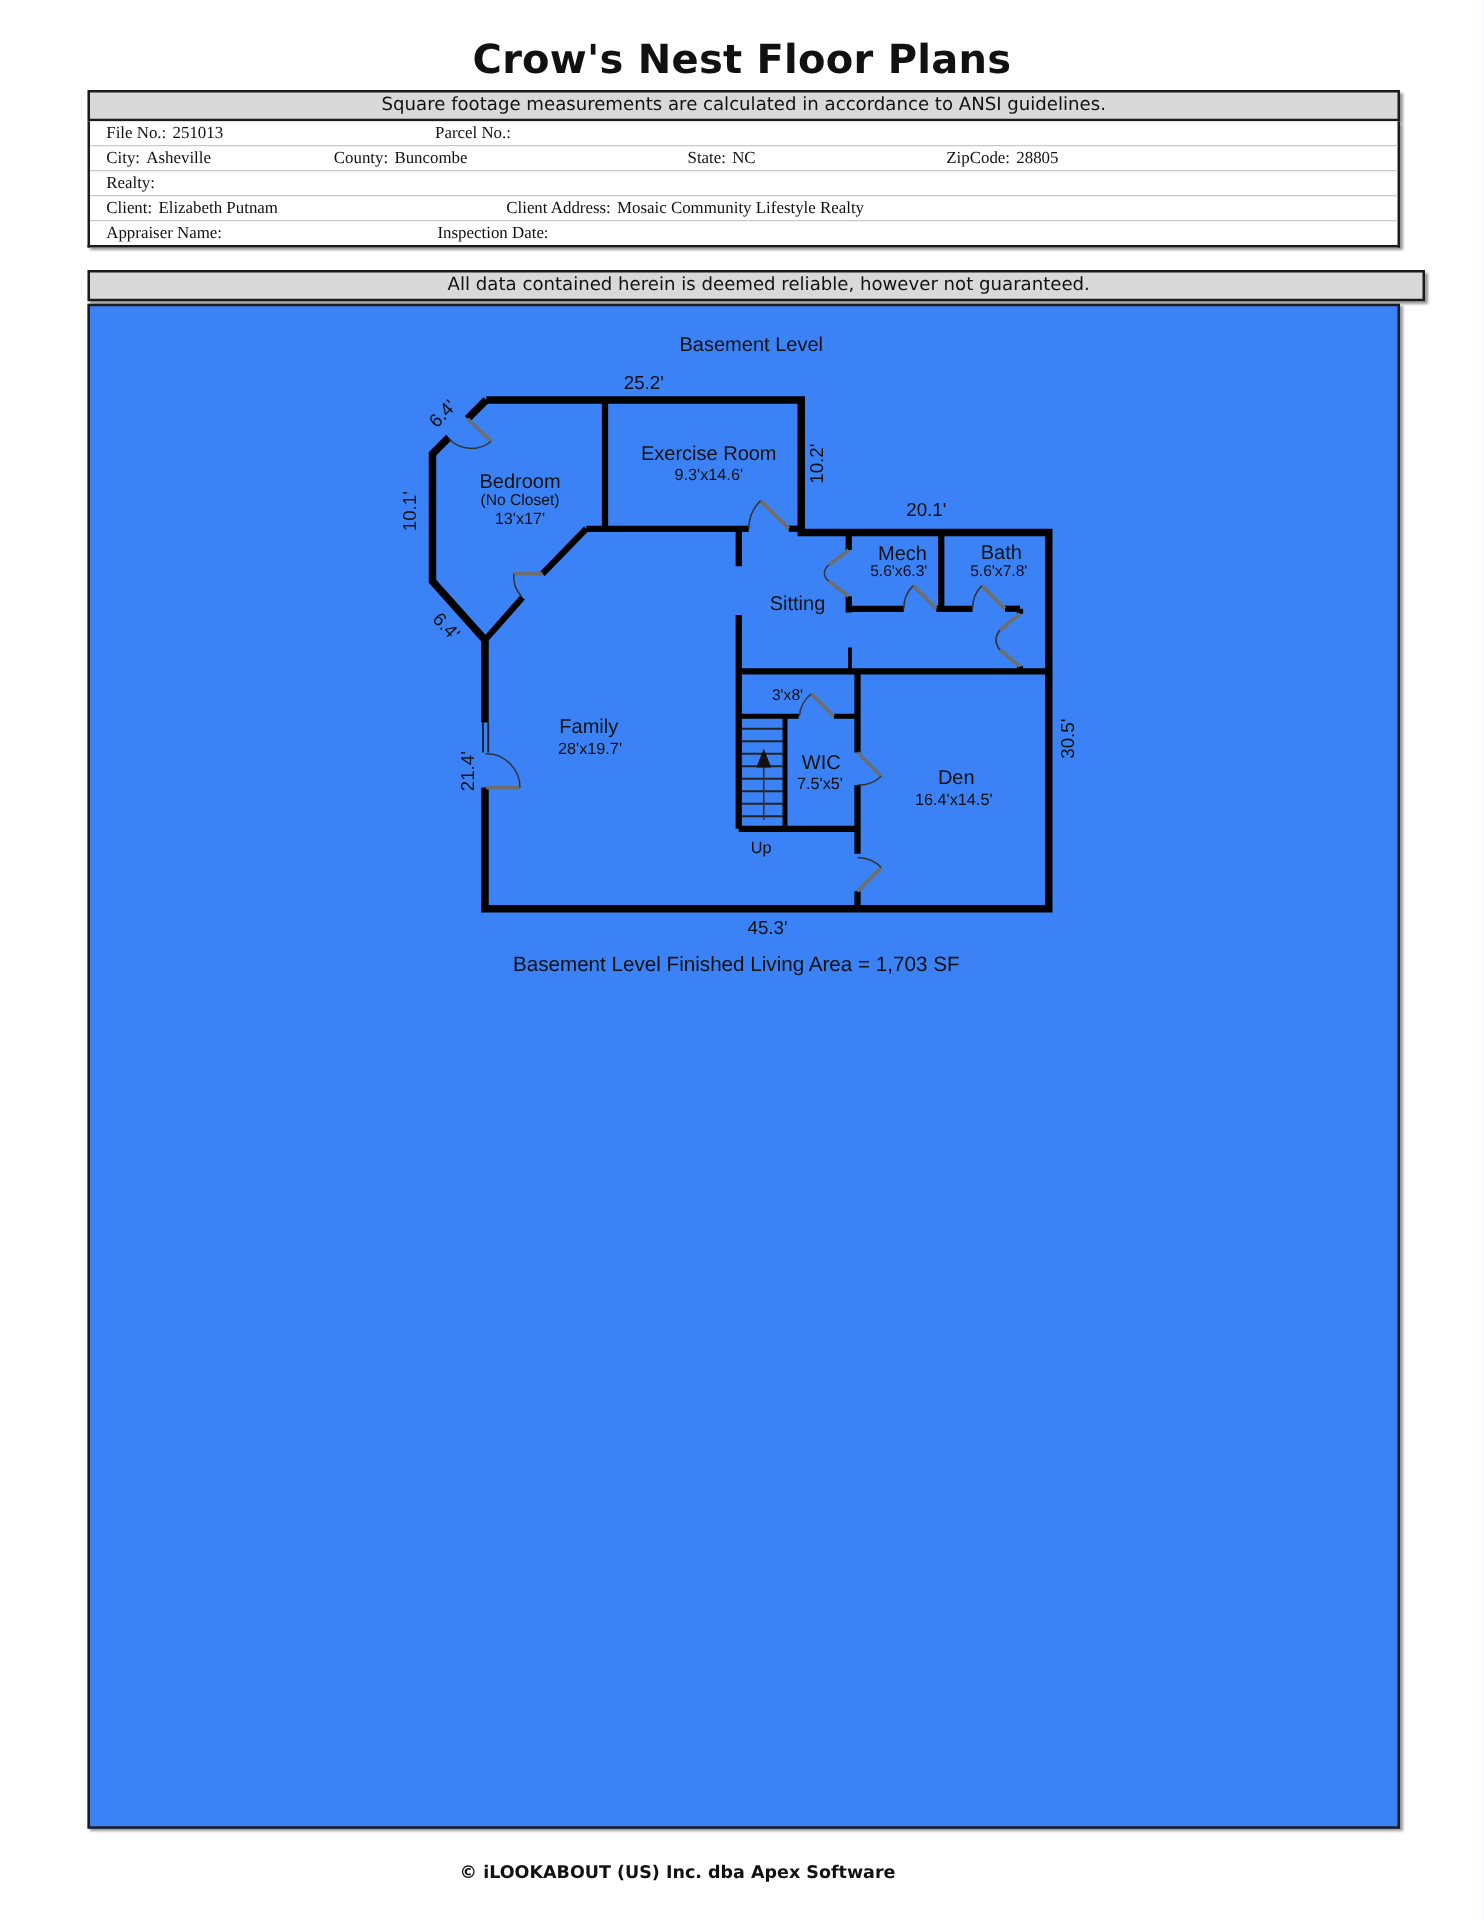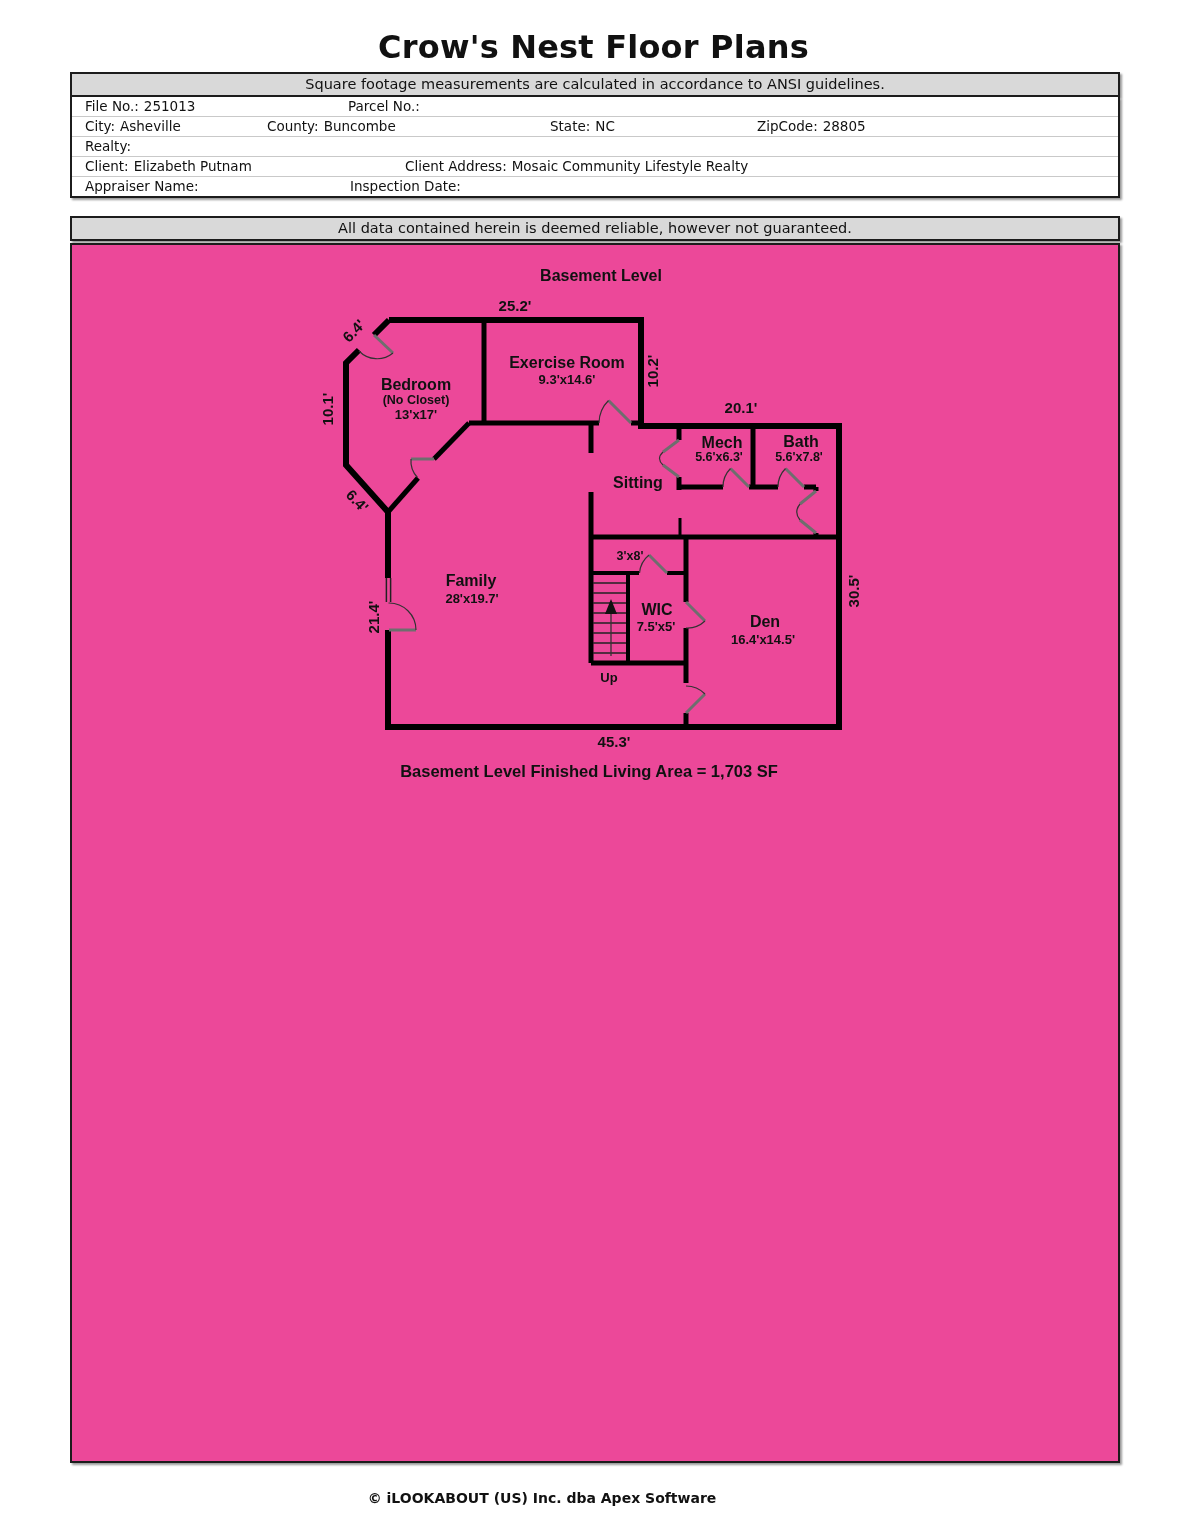--- a/index.html
+++ b/index.html
@@ -1,26 +1,26 @@
 <!DOCTYPE html>
 <html><head>
 <meta charset="utf-8">
 <style>
   html,body{margin:0;padding:0;background:#fff;}
   body{width:1187px;height:1536px;position:relative;font-family:"DejaVu Sans","Liberation Sans",sans-serif;color:#111;}
   .page-title{position:absolute;top:28px;left:0;width:1187px;text-align:center;font-size:32px;font-weight:bold;letter-spacing:.2px;}
   .banner{position:absolute;left:70px;width:1046px;background:#d9d9d9;border:2px solid #1c1c1c;box-shadow:2px 2px 2px #9a9a9a;text-align:center;font-weight:normal;font-size:14.5px;padding:2px 0 3px 0;}
   #banner-ansi{top:72px;}
-  #banner-disclaimer{top:216px;}
+  #banner-disclaimer{top:216px;padding-left:20px;}
   .info-table{position:absolute;left:70px;top:97px;width:1046px;border:2px solid #1c1c1c;border-top:none;box-shadow:2px 2px 2px #9a9a9a;background:#fff;}
-  .info-row{position:relative;height:19px;border-bottom:1px solid #c9c9c9;font-size:13.5px;white-space:nowrap;}
+  .info-row{position:relative;height:19px;border-bottom:1px solid #c9c9c9;font-size:13.5px;white-space:nowrap;font-family:Liberation Serif, serif;}
   .info-row:last-child{border-bottom:none;}
   .cell{position:absolute;top:1px;}
   .cell .val{margin-left:5px;}
-  .plan-box{position:absolute;left:70px;top:243px;width:1046px;height:1216px;border:2px solid #1c1c1c;box-shadow:2px 2px 2px #9a9a9a;background:#ec4899;font-weight:bold;}
+  .plan-box{position:absolute;left:70px;top:243px;width:1046px;height:1216px;border:2px solid #1c1c1c;box-shadow:2px 2px 2px #9a9a9a;background:#3b82f6;}
   .plan-box svg{position:absolute;left:0;top:0;}
   .footer-credit{position:absolute;top:1490px;left:0;width:1084px;text-align:center;font-size:14px;font-weight:bold;}
   
   text{fill:#111;font-family:"Liberation Sans","DejaVu Sans",sans-serif;}
   .t-room{font-size:16px;text-anchor:middle;}
   .t-sub{font-size:13px;text-anchor:middle;}
   .t-note{font-size:12.5px;text-anchor:middle;}
   .t-dim{font-size:15px;text-anchor:middle;}
   .t-title{font-size:16px;text-anchor:middle;}
   .t-caption{font-size:16.5px;text-anchor:middle;}

